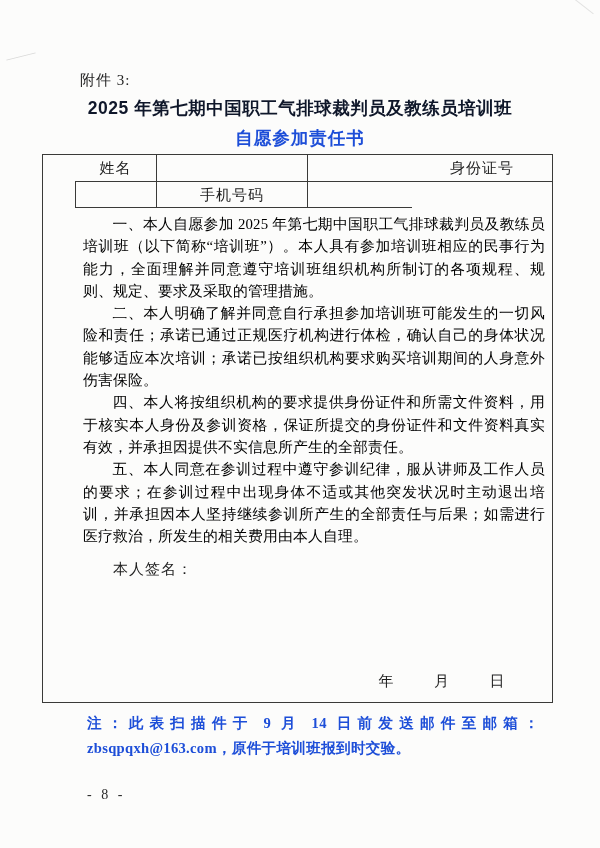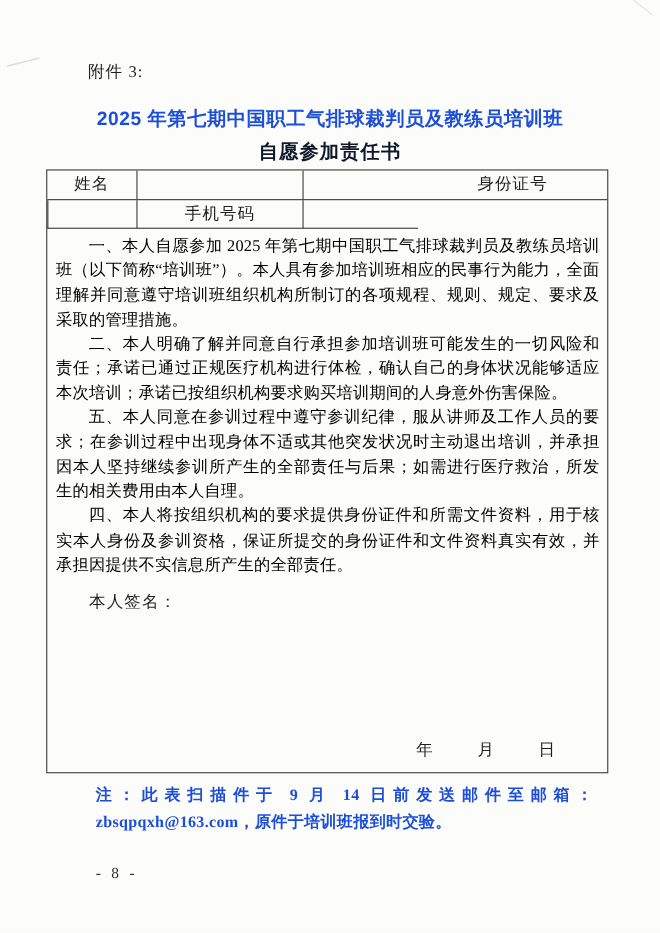--- a/index.html
+++ b/index.html
@@ -12,42 +12,43 @@
     position: relative;
     width: 600px; height: 848px;
     background: #fcfcfb;
     color: #1e1e1e;
     overflow: hidden;
   }
   .artifact { position: absolute; background: #d9d9d9; height: 1px; }
   .a1 { left: 6px; top: 56px; width: 30px; transform: rotate(-14deg); }
   .a2 { left: 572px; top: 6px; width: 24px; transform: rotate(38deg); background:#e2e2e1; }
   .attachment {
-    position: absolute; left: 80px; top: 56px;
+    position: absolute; left: 80px; top: 71px;
     font-size: 15px; letter-spacing: 1px;
   }
   .title1 {
     position: absolute; left: 0; top: 96px; width: 600px;
     text-align: center;
     font-family: "Liberation Sans", "DejaVu Sans", sans-serif;
     font-weight: bold; font-size: 17.5px; letter-spacing: 0.5px;
-    color: #1d4ed8;
+    color: #0f172a;
   }
   .title2 {
     position: absolute; left: 0; top: 126px; width: 600px;
     text-align: center;
     font-family: "Liberation Sans", "DejaVu Sans", sans-serif;
     font-weight: bold; font-size: 17.5px; letter-spacing: 1px;
-    color: #0f172a;
+    color: #1d4ed8;
   }
   .box {
     position: absolute; left: 42px; top: 154px;
     width: 511px; height: 549px;
     border: 1.5px solid #3a3a38;
     box-sizing: border-box;
+    padding-left: 32px;
   }
   .fields {
     display: grid;
     grid-template-columns: 81px 151px 105px auto;
   }
   .cell {
     height: 26.5px; line-height: 26.5px;
     border-bottom: 1.5px solid #3a3a38;
     box-sizing: border-box;
     font-size: 15px;
@@ -108,22 +109,22 @@
 
       <div class="cell">身份证号</div>
       <div class="cell divider"></div>
       <div class="cell divider">手机号码</div>
       <div class="cell divider"></div>
     </div>
 
     <div class="body-text">
       <p>一、本人自愿参加 2025 年第七期中国职工气排球裁判员及教练员培训班（以下简称“培训班”）。本人具有参加培训班相应的民事行为能力，全面理解并同意遵守培训班组织机构所制订的各项规程、规则、规定、要求及采取的管理措施。</p>
       <p>二、本人明确了解并同意自行承担参加培训班可能发生的一切风险和责任；承诺已通过正规医疗机构进行体检，确认自己的身体状况能够适应本次培训；承诺已按组织机构要求购买培训期间的人身意外伤害保险。</p>
+      <p>四、本人将按组织机构的要求提供身份证件和所需文件资料，用于核实本人身份及参训资格，保证所提交的身份证件和文件资料真实有效，并承担因提供不实信息所产生的全部责任。</p>
       <p>五、本人同意在参训过程中遵守参训纪律，服从讲师及工作人员的要求；在参训过程中出现身体不适或其他突发状况时主动退出培训，并承担因本人坚持继续参训所产生的全部责任与后果；如需进行医疗救治，所发生的相关费用由本人自理。</p>
-      <p>四、本人将按组织机构的要求提供身份证件和所需文件资料，用于核实本人身份及参训资格，保证所提交的身份证件和文件资料真实有效，并承担因提供不实信息所产生的全部责任。</p>
     </div>
 
     <div class="signature">本人签名：</div>
 
     <div class="dateline">年　　月　　日</div>
   </div>
 
   <div class="note">注：此表扫描件于 9 月 14 日前发送邮件至邮箱：zbsqpqxh@163.com，原件于培训班报到时交验。</div>
 
   <div class="page-number">- 8 -</div>

